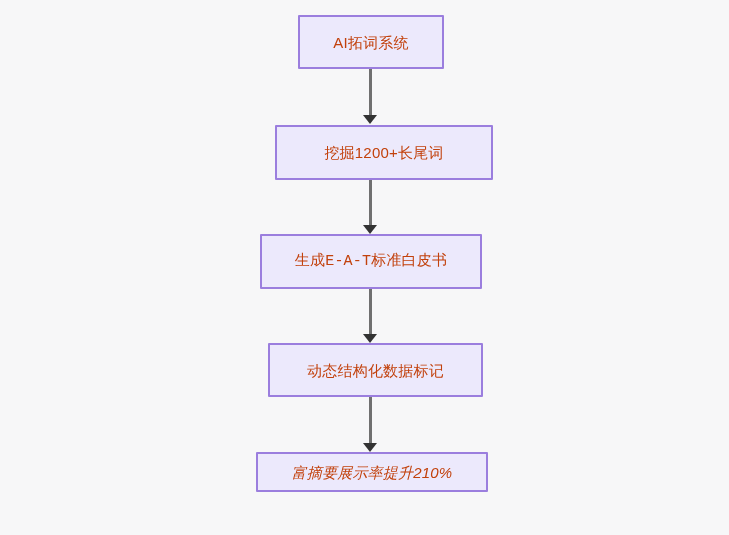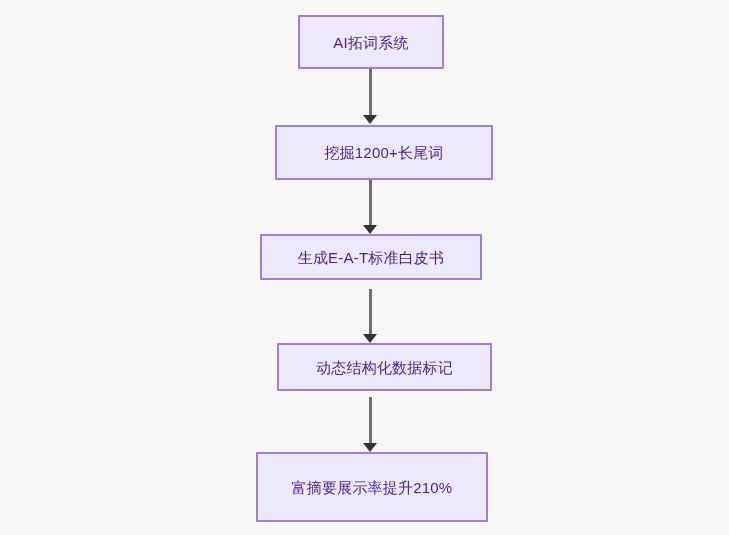--- a/index.html
+++ b/index.html
@@ -23,39 +23,39 @@
   
   .node {
     position: absolute;
     box-sizing: border-box;
     background: #ece9fc;
     border: 2px solid #9b7ede;
     border-radius: 1px;
     display: flex;
     align-items: center;
     justify-content: center;
-    color: #4c1d95;
+    color: #c2410c;
     font-size: 15px;
     line-height: 1;
     letter-spacing: 0.2px;
     white-space: nowrap;
     z-index: 2;
   }
 
   .node-label {
     display: block;
     padding: 0 2px;
   }
 
   
   #node-0 { left: 298px; top: 15px;  width: 146px; height: 54px; }
   #node-1 { left: 275px; top: 125px; width: 218px; height: 55px; }
-  #node-2 { left: 260px; top: 234px; width: 222px; height: 46px; }
-  #node-3 { left: 277px; top: 343px; width: 215px; height: 48px; }
-  #node-4 { left: 256px; top: 452px; width: 232px; height: 70px; }
+  #node-2 { left: 260px; top: 234px; width: 222px; height: 55px; font-family: Liberation Mono, monospace; }
+  #node-3 { left: 268px; top: 343px; width: 215px; height: 54px; }
+  #node-4 { left: 256px; top: 452px; width: 232px; height: 40px; font-style: italic; }
 
   
   .edge {
     position: absolute;
     left: 369px;
     width: 3px;
     background: #707070;
     z-index: 1;
   }
   #edge-0 { top: 69px;  height: 49px; }

